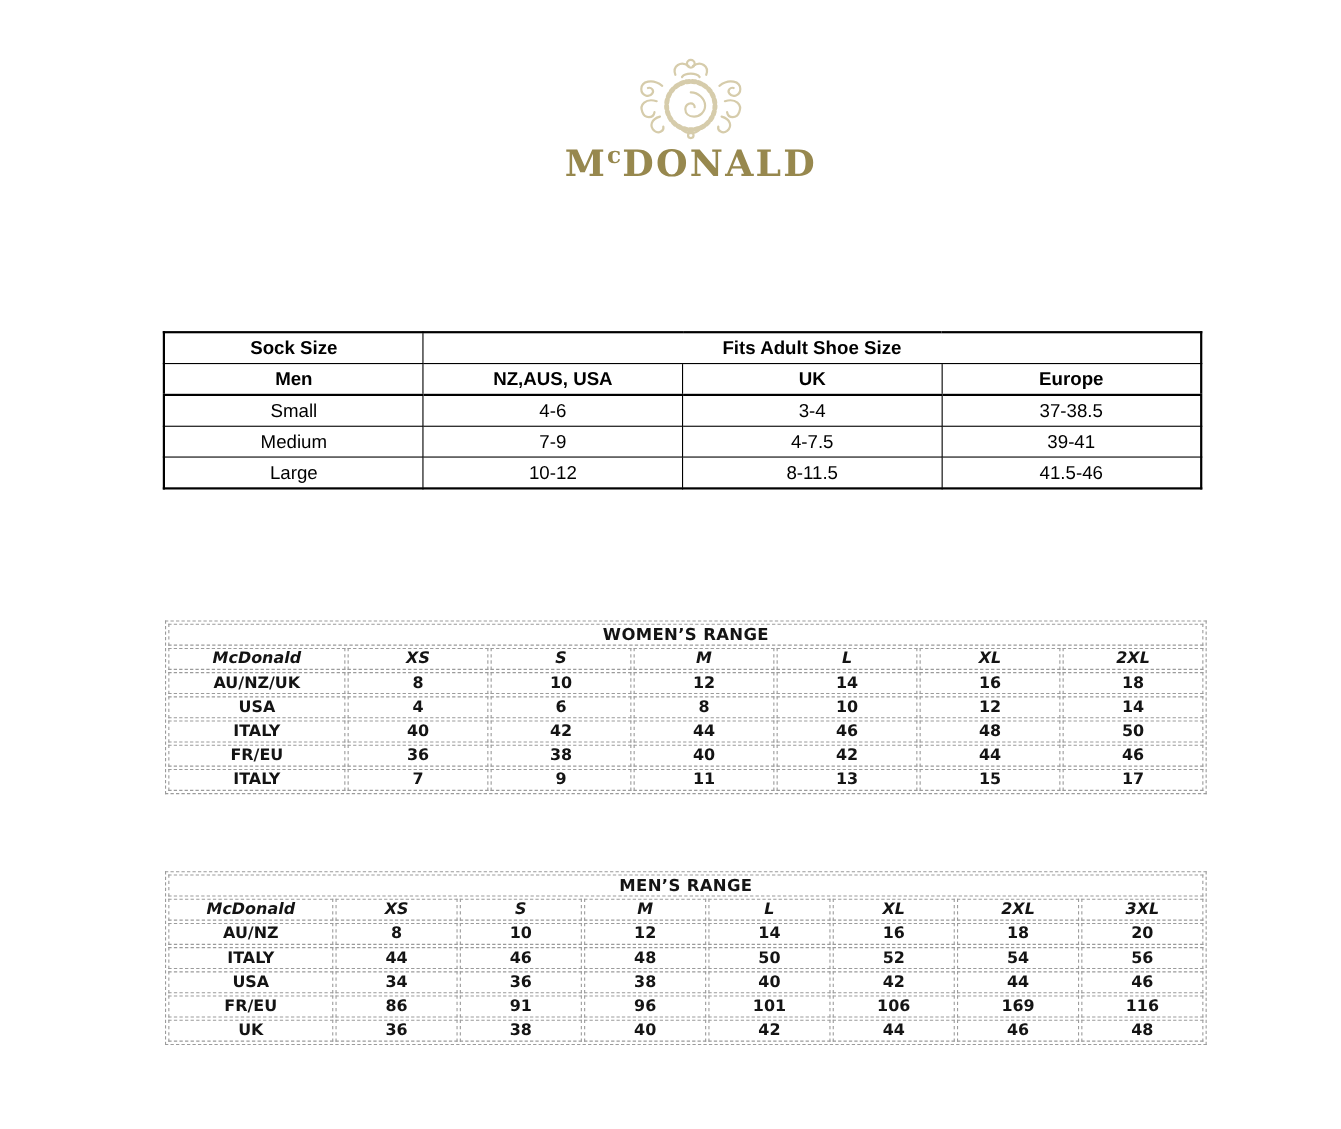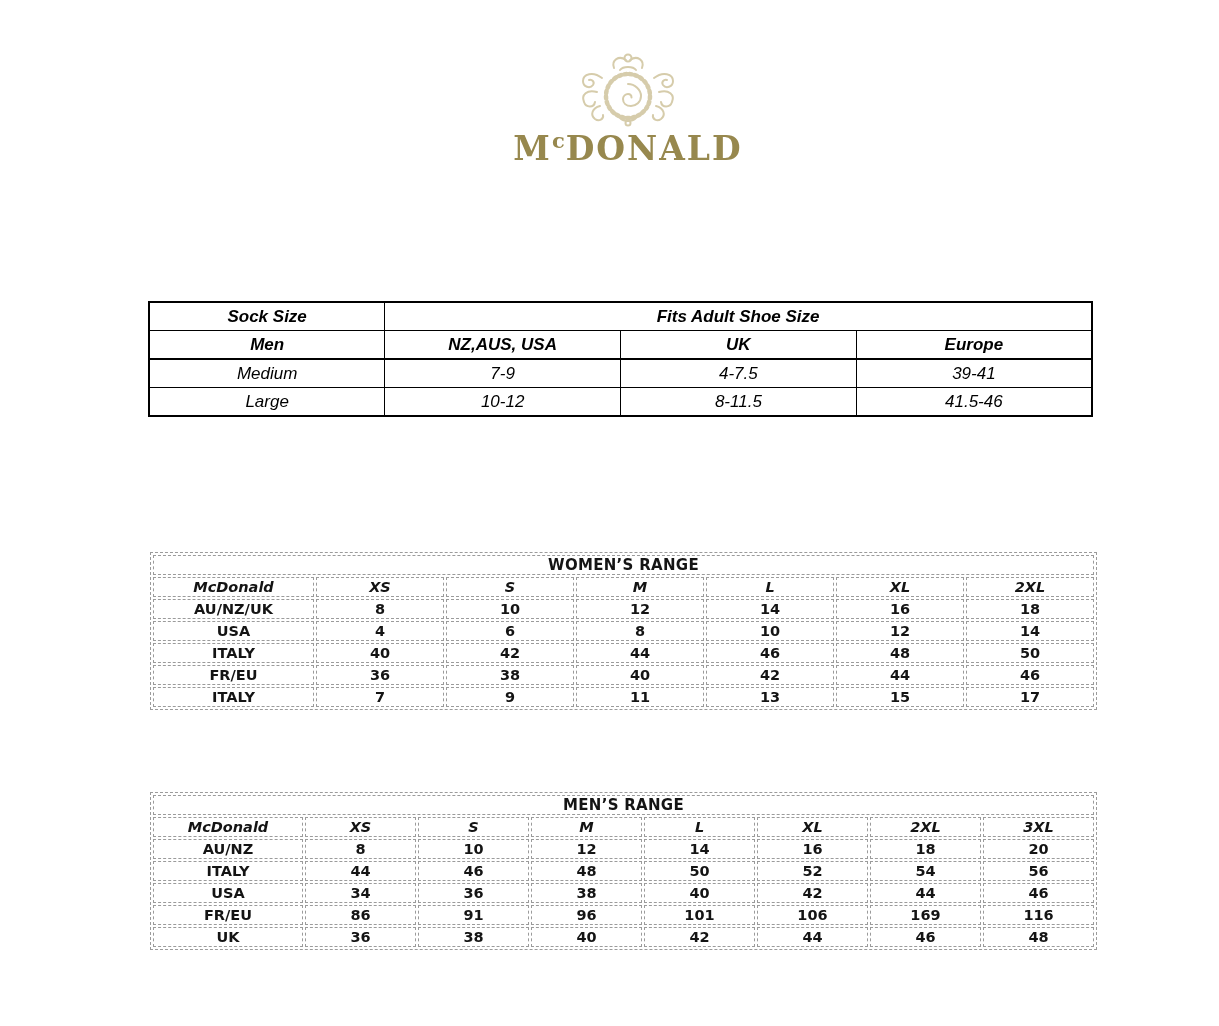--- a/index.html
+++ b/index.html
@@ -23,21 +23,20 @@
     font-family:"DejaVu Serif", serif;
     font-size:16px; color:#b0a278; letter-spacing:0.5px;
   }
 
   
   table.sock {
     position:absolute; left:148px; top:281px; width:945px;
     border-collapse:collapse; table-layout:fixed;
     border:2px solid #000;
     color:#000;
-    font-style:italic;
   }
   table.sock td {
     border:1px solid #000; height:27px; padding:0;
     text-align:center; vertical-align:middle; font-size:17px;
   }
   table.sock tr.hdr td { font-weight:bold; border-bottom-width:2px; }
   table.sock tr.hdr1 td { font-weight:bold; }
 
   
   table.range {
@@ -45,21 +44,21 @@
     border-collapse:separate; border-spacing:2px; table-layout:fixed;
     border:1px dashed #9b9b9b;
     font-family:"DejaVu Sans", sans-serif; font-weight:bold; color:#141414;
   }
   table.range td {
     border:1px dashed #9b9b9b; height:18px; padding:0;
     text-align:center; vertical-align:middle; font-size:14.5px;
   }
   table.range td.title-cell { font-size:15px; letter-spacing:0.3px; }
   table.range tr.hdr td { font-style:italic; }
-  table.womens { top:532px; }
+  table.womens { top:544px; }
   table.mens   { top:772px; }
 </style>
 </head>
 <body>
 
 <div class="page">
 
   <div class="logo-block">
     <svg class="crest" width="124" height="78" viewBox="0 0 124 78">
       <g fill="none" stroke="#d6ccab" stroke-width="2" stroke-linecap="round">
@@ -98,20 +97,26 @@
     <tbody>
       <tr class="hdr1">
         <td>Sock Size</td>
         <td colspan="3">Fits Adult Shoe Size</td>
       </tr>
       <tr class="hdr">
         <td>Men</td>
         <td>NZ,AUS, USA</td>
         <td>UK</td>
         <td>Europe</td>
+      </tr>
+      <tr>
+        <td>Small</td>
+        <td>4-6</td>
+        <td>3-4</td>
+        <td>37-38.5</td>
       </tr>
       <tr>
         <td>Medium</td>
         <td>7-9</td>
         <td>4-7.5</td>
         <td>39-41</td>
       </tr>
       <tr>
         <td>Large</td>
         <td>10-12</td>

